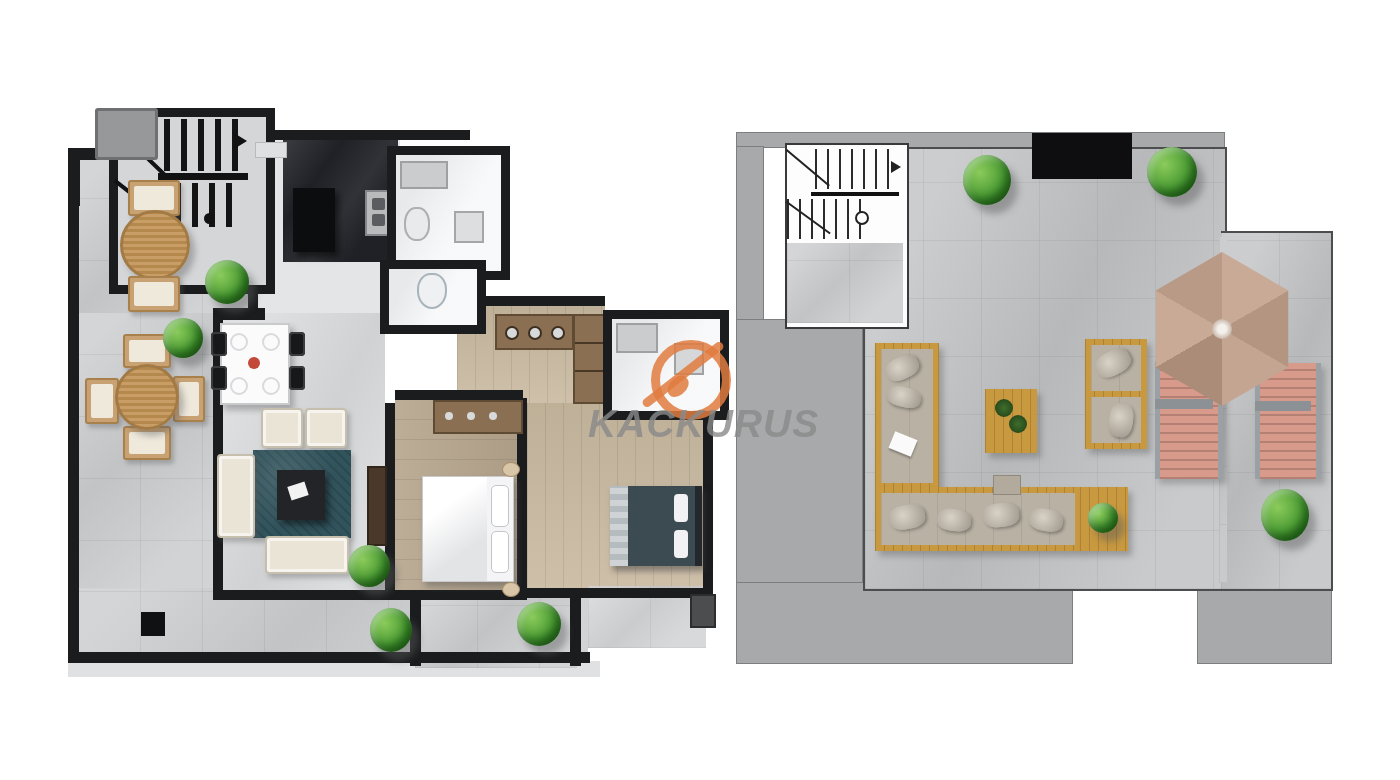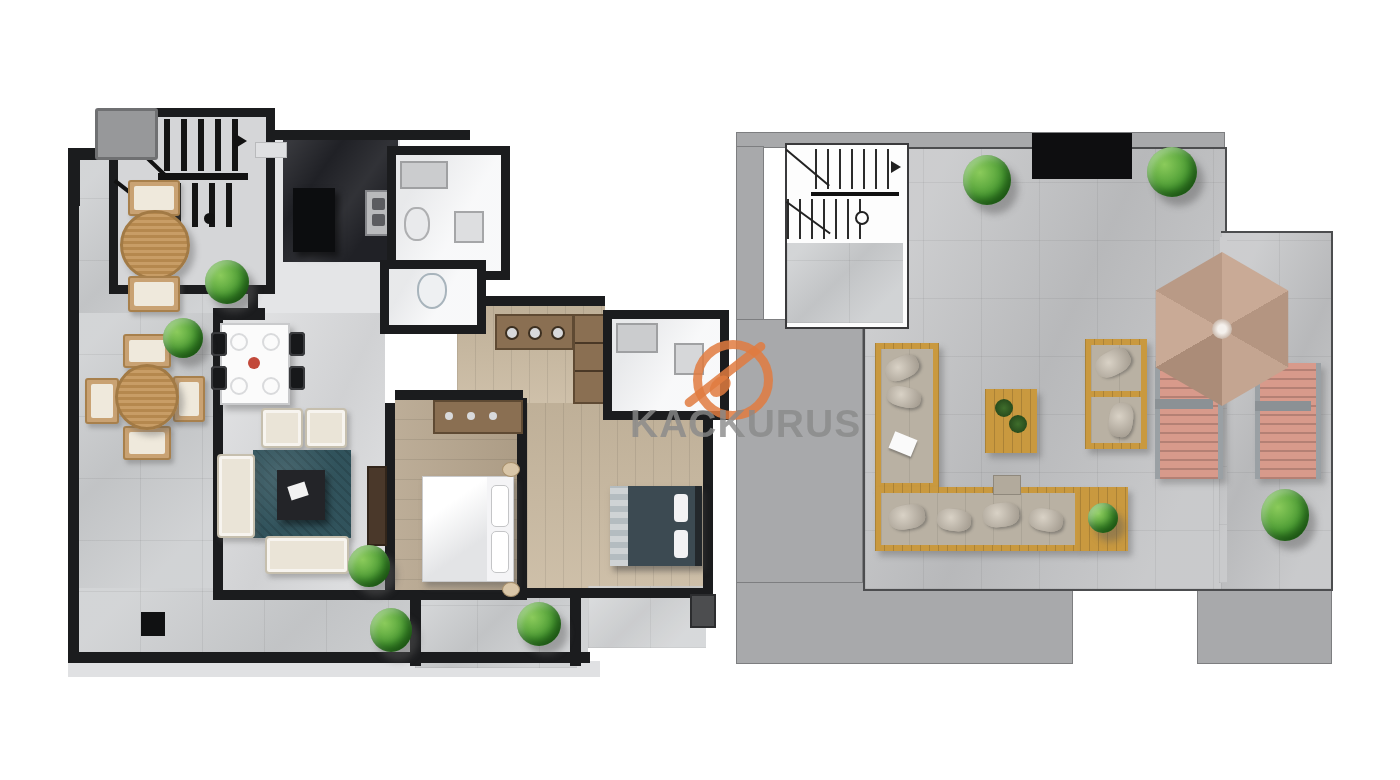--- a/index.html
+++ b/index.html
@@ -269,20 +269,20 @@
     </div>
 
     <div class="abs" style="left:408px;top:119px;width:154px;height:154px;
          clip-path:polygon(50% 0,93% 25%,93% 75%,50% 100%,7% 75%,7% 25%);
          background:conic-gradient(from 0deg,#c9aa96 0 60deg,#b49581 60deg 120deg,#c4a591 120deg 180deg,#ab8c78 180deg 240deg,#c9aa96 240deg 300deg,#b99a86 300deg 360deg);
          filter:drop-shadow(6px 8px 6px rgba(80,80,80,.45));">
       <div class="abs" style="left:67px;top:67px;width:20px;height:20px;border-radius:50%;background:radial-gradient(circle,#f4f0ec 30%,#a98d79);"></div>
     </div>
   </section>
 
-  <div class="abs" style="left:630px;top:330px;width:210px;height:125px;">
+  <div class="abs" style="left:588px;top:330px;width:210px;height:125px;font-style:italic;">
     <div class="abs" style="left:63px;top:10px;width:62px;height:62px;border:9px solid var(--accent);border-radius:50%;opacity:.85;"></div>
     <div class="abs" style="left:45px;top:40px;width:100px;height:9px;background:var(--accent);border-radius:5px;transform:rotate(-38deg);opacity:.85;"></div>
     <div class="abs" style="left:78px;top:48px;width:24px;height:17px;background:var(--accent);border-radius:60% 40% 55% 45%;transform:rotate(-38deg);opacity:.85;"></div>
     <div class="abs wm-text" style="left:0;top:72px;width:210px;text-align:center;">KACKURUS</div>
   </div>
 
 </div>
 
 </body></html>

